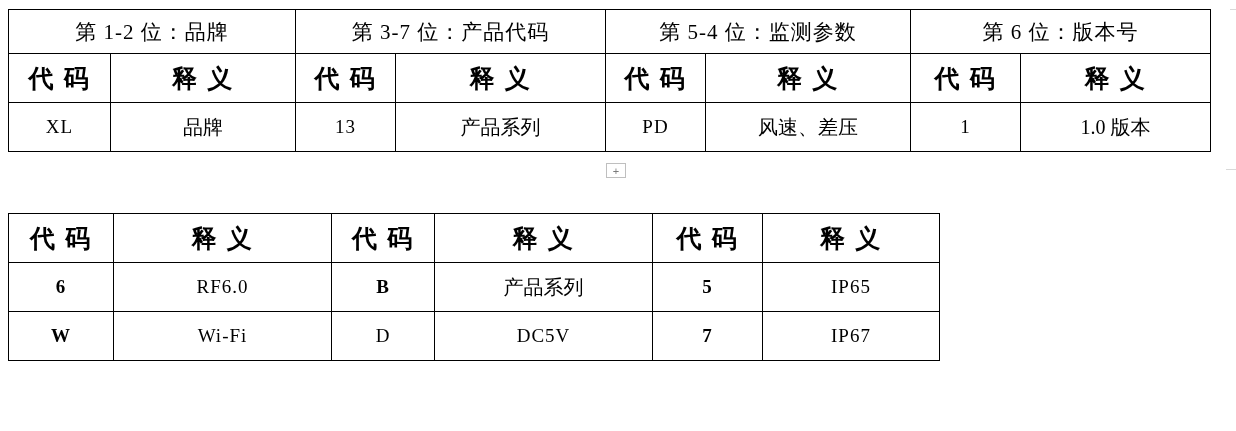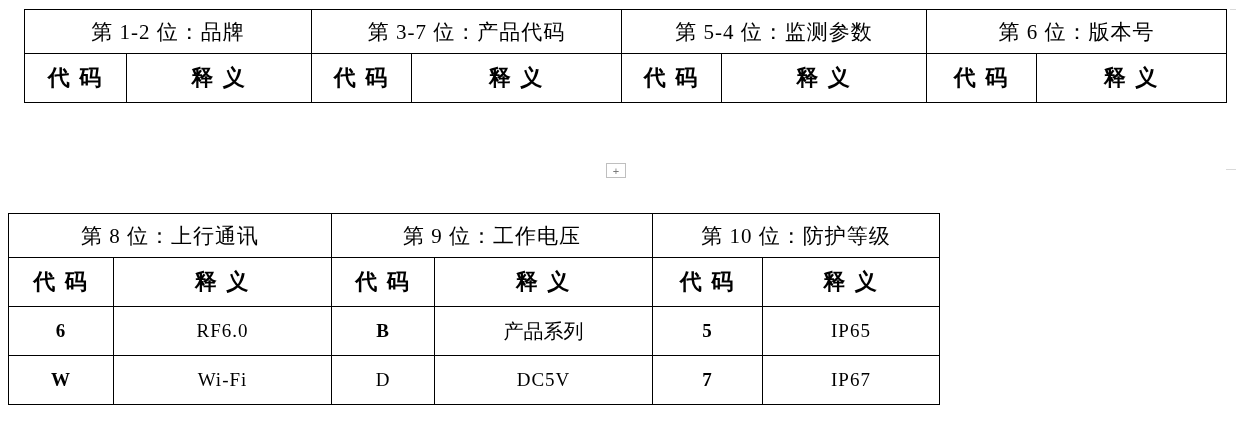--- a/index.html
+++ b/index.html
@@ -33,38 +33,38 @@
     text-align: center;
     vertical-align: middle;
     padding: 0;
     font-family: "Liberation Serif", "DejaVu Serif", serif;
     white-space: nowrap;
   }
 
   
   #table-1 {
     position: absolute;
-    left: 24px;
+    left: 8px;
     top: 9px;
   }
   
   #table-2 {
     position: absolute;
     left: 8px;
     top: 213px;
   }
 
   .group-header {
     height: 43px;
     font-size: 21px;
     letter-spacing: 1px;
   }
   .col-header {
     height: 48px;
-    font-size: 22px;
+    font-size: 25px;
     letter-spacing: 2px;
     font-weight: bold;
   }
   .data-cell {
     height: 48px;
     font-size: 20px;
   }
   .mono {
     font-family: "Liberation Mono", "DejaVu Sans Mono", monospace;
     font-size: 19px;
@@ -135,41 +135,46 @@
       <tr>
         <td class="col-header">代 码</td>
         <td class="col-header">释 义</td>
         <td class="col-header">代 码</td>
         <td class="col-header">释 义</td>
         <td class="col-header">代 码</td>
         <td class="col-header">释 义</td>
         <td class="col-header">代 码</td>
         <td class="col-header">释 义</td>
       </tr>
+      <tr>
+        <td class="data-cell mono">XL</td>
+        <td class="data-cell">品牌</td>
+        <td class="data-cell mono">13</td>
+        <td class="data-cell">产品系列</td>
+        <td class="data-cell mono">PD</td>
+        <td class="data-cell">风速、差压</td>
+        <td class="data-cell mono">1</td>
+        <td class="data-cell">1.0 版本</td>
+      </tr>
     </tbody>
   </table>
 
   <div class="plus-handle">+</div>
 
   <table class="spec" id="table-2">
     <colgroup>
       <col style="width:105px">
         <col style="width:218px">
       <col style="width:103px">
         <col style="width:218px">
       <col style="width:110px">
         <col style="width:177px">
     </colgroup>
     <tbody>
       <tr>
-        <td class="group-header" colspan="2">第 8 位：上行通讯</td>
-        <td class="group-header" colspan="2">第 9 位：工作电压</td>
-        <td class="group-header" colspan="2">第 10 位：防护等级</td>
-      </tr>
-      <tr>
         <td class="col-header">代 码</td>
         <td class="col-header">释 义</td>
         <td class="col-header">代 码</td>
         <td class="col-header">释 义</td>
         <td class="col-header">代 码</td>
         <td class="col-header">释 义</td>
       </tr>
       <tr>
         <td class="data-cell mono bold">6</td>
         <td class="data-cell mono">RF6.0</td>

